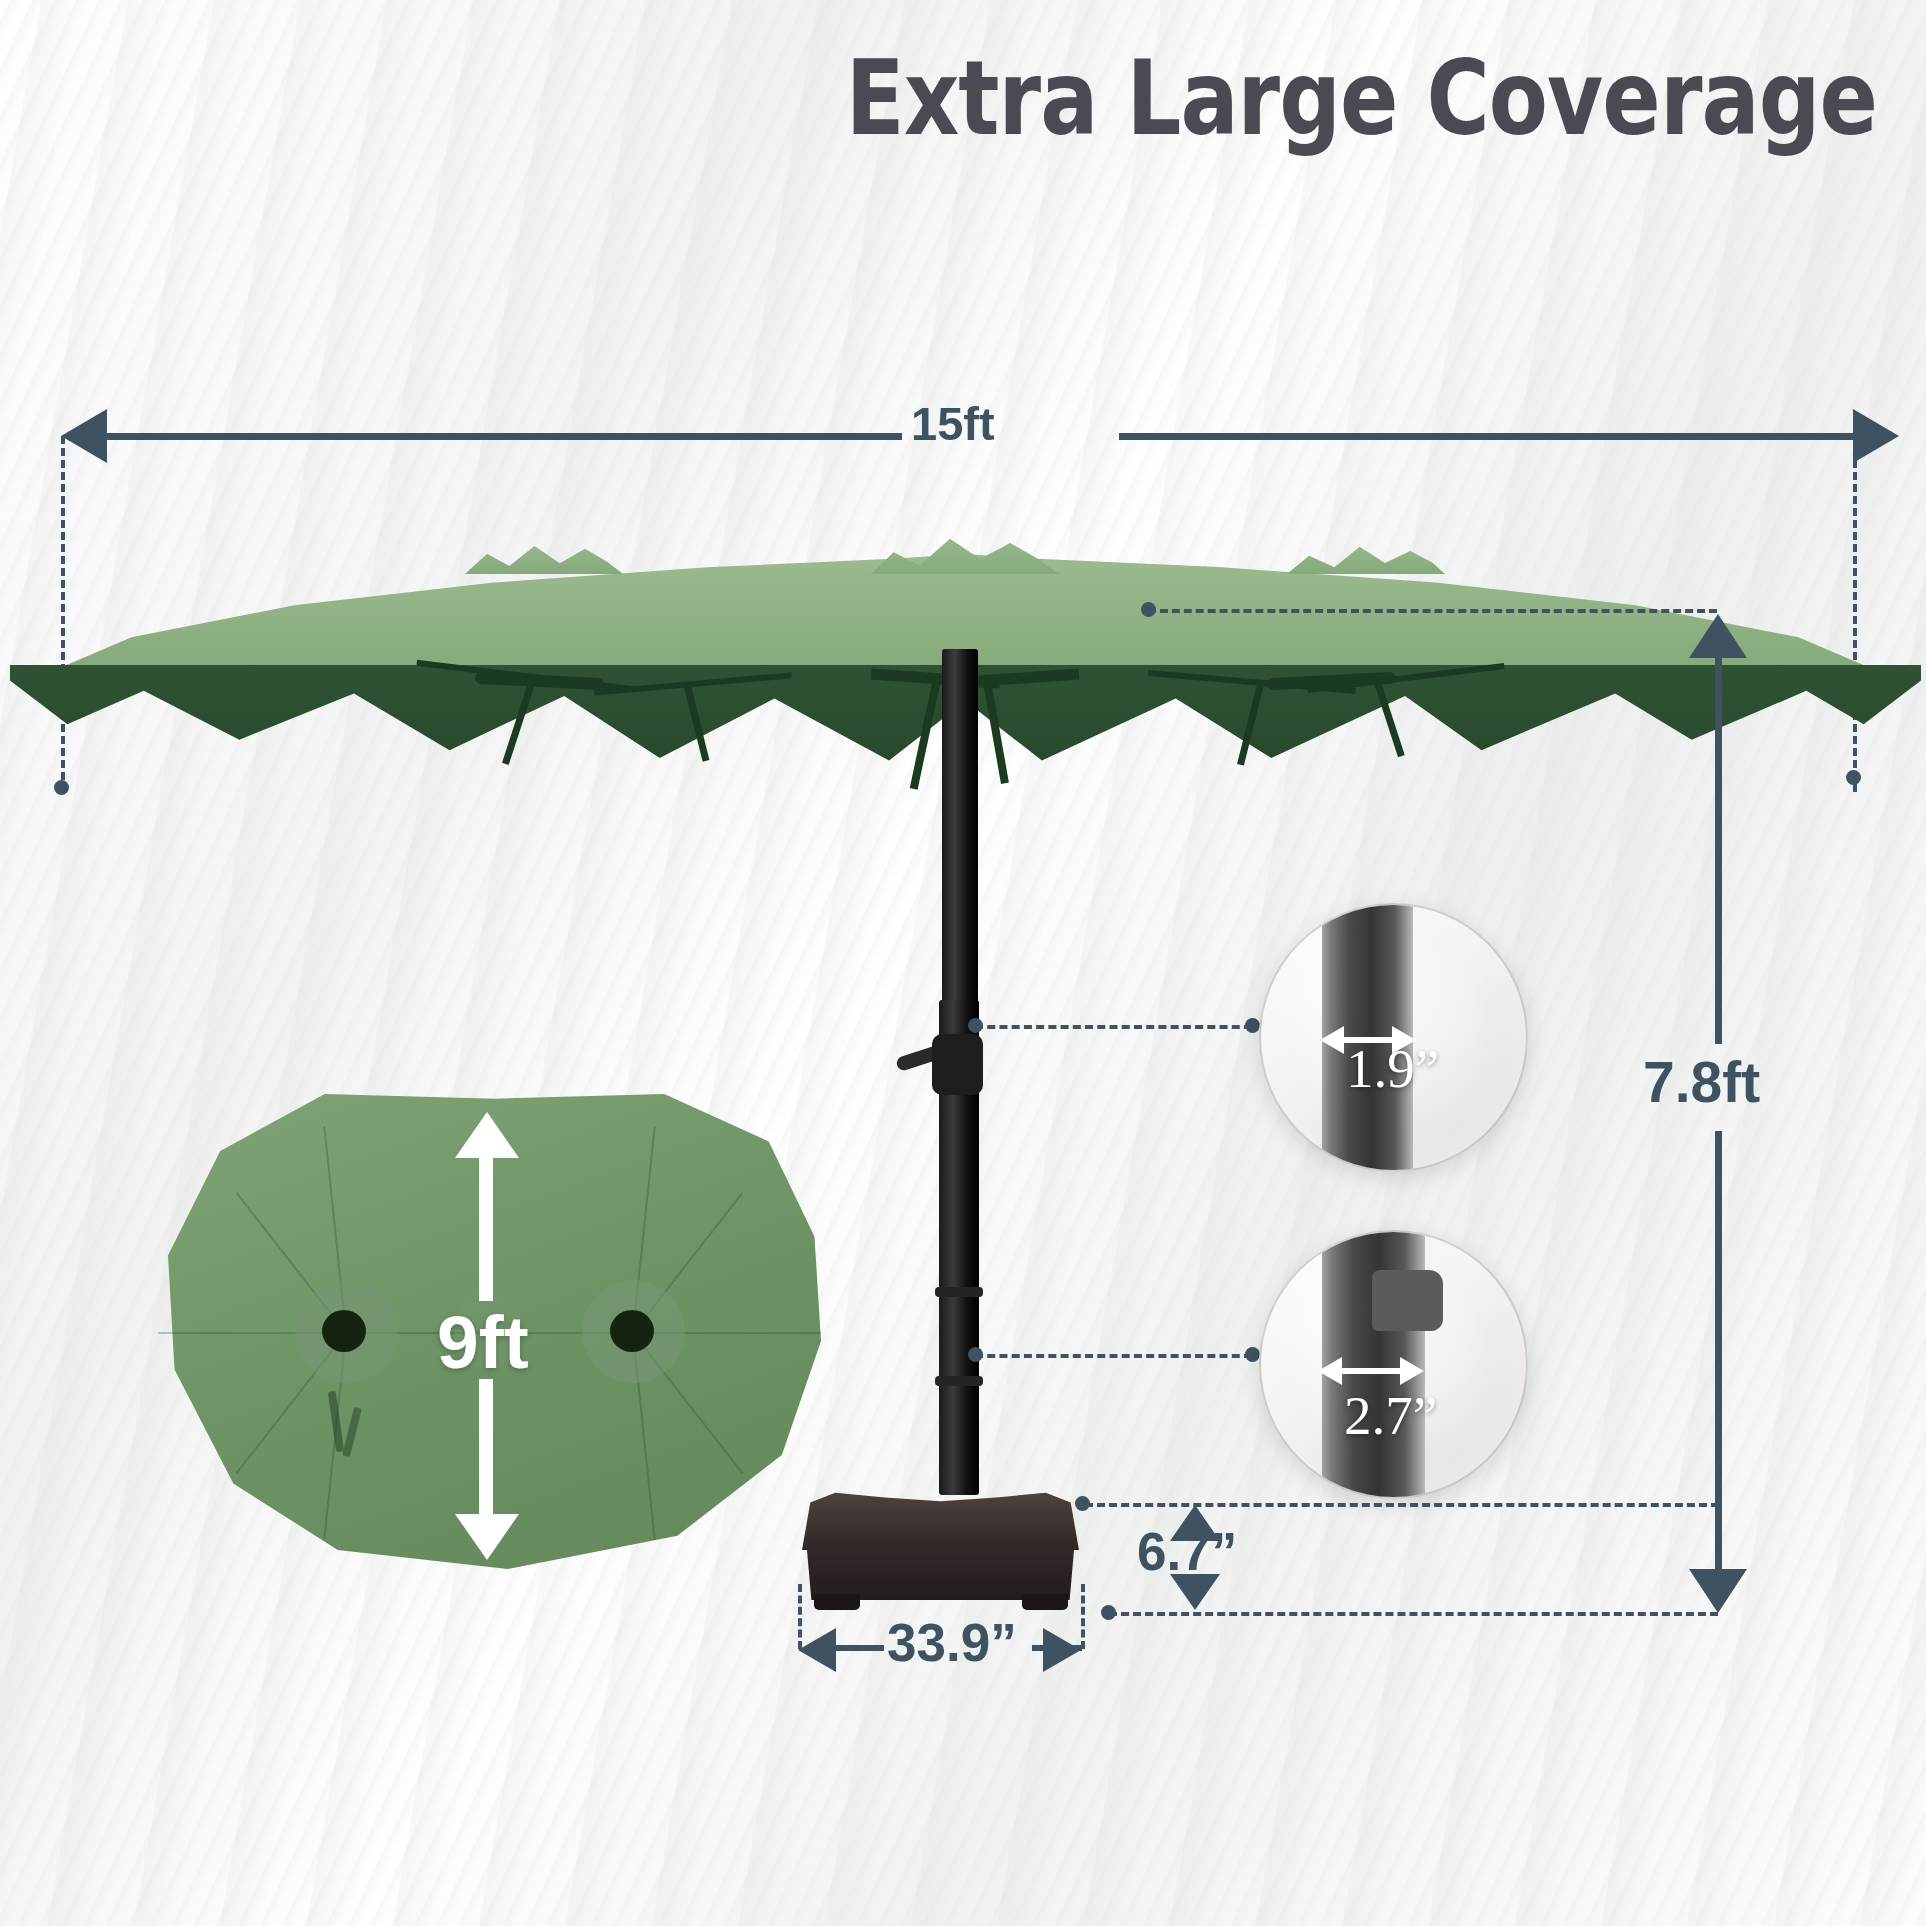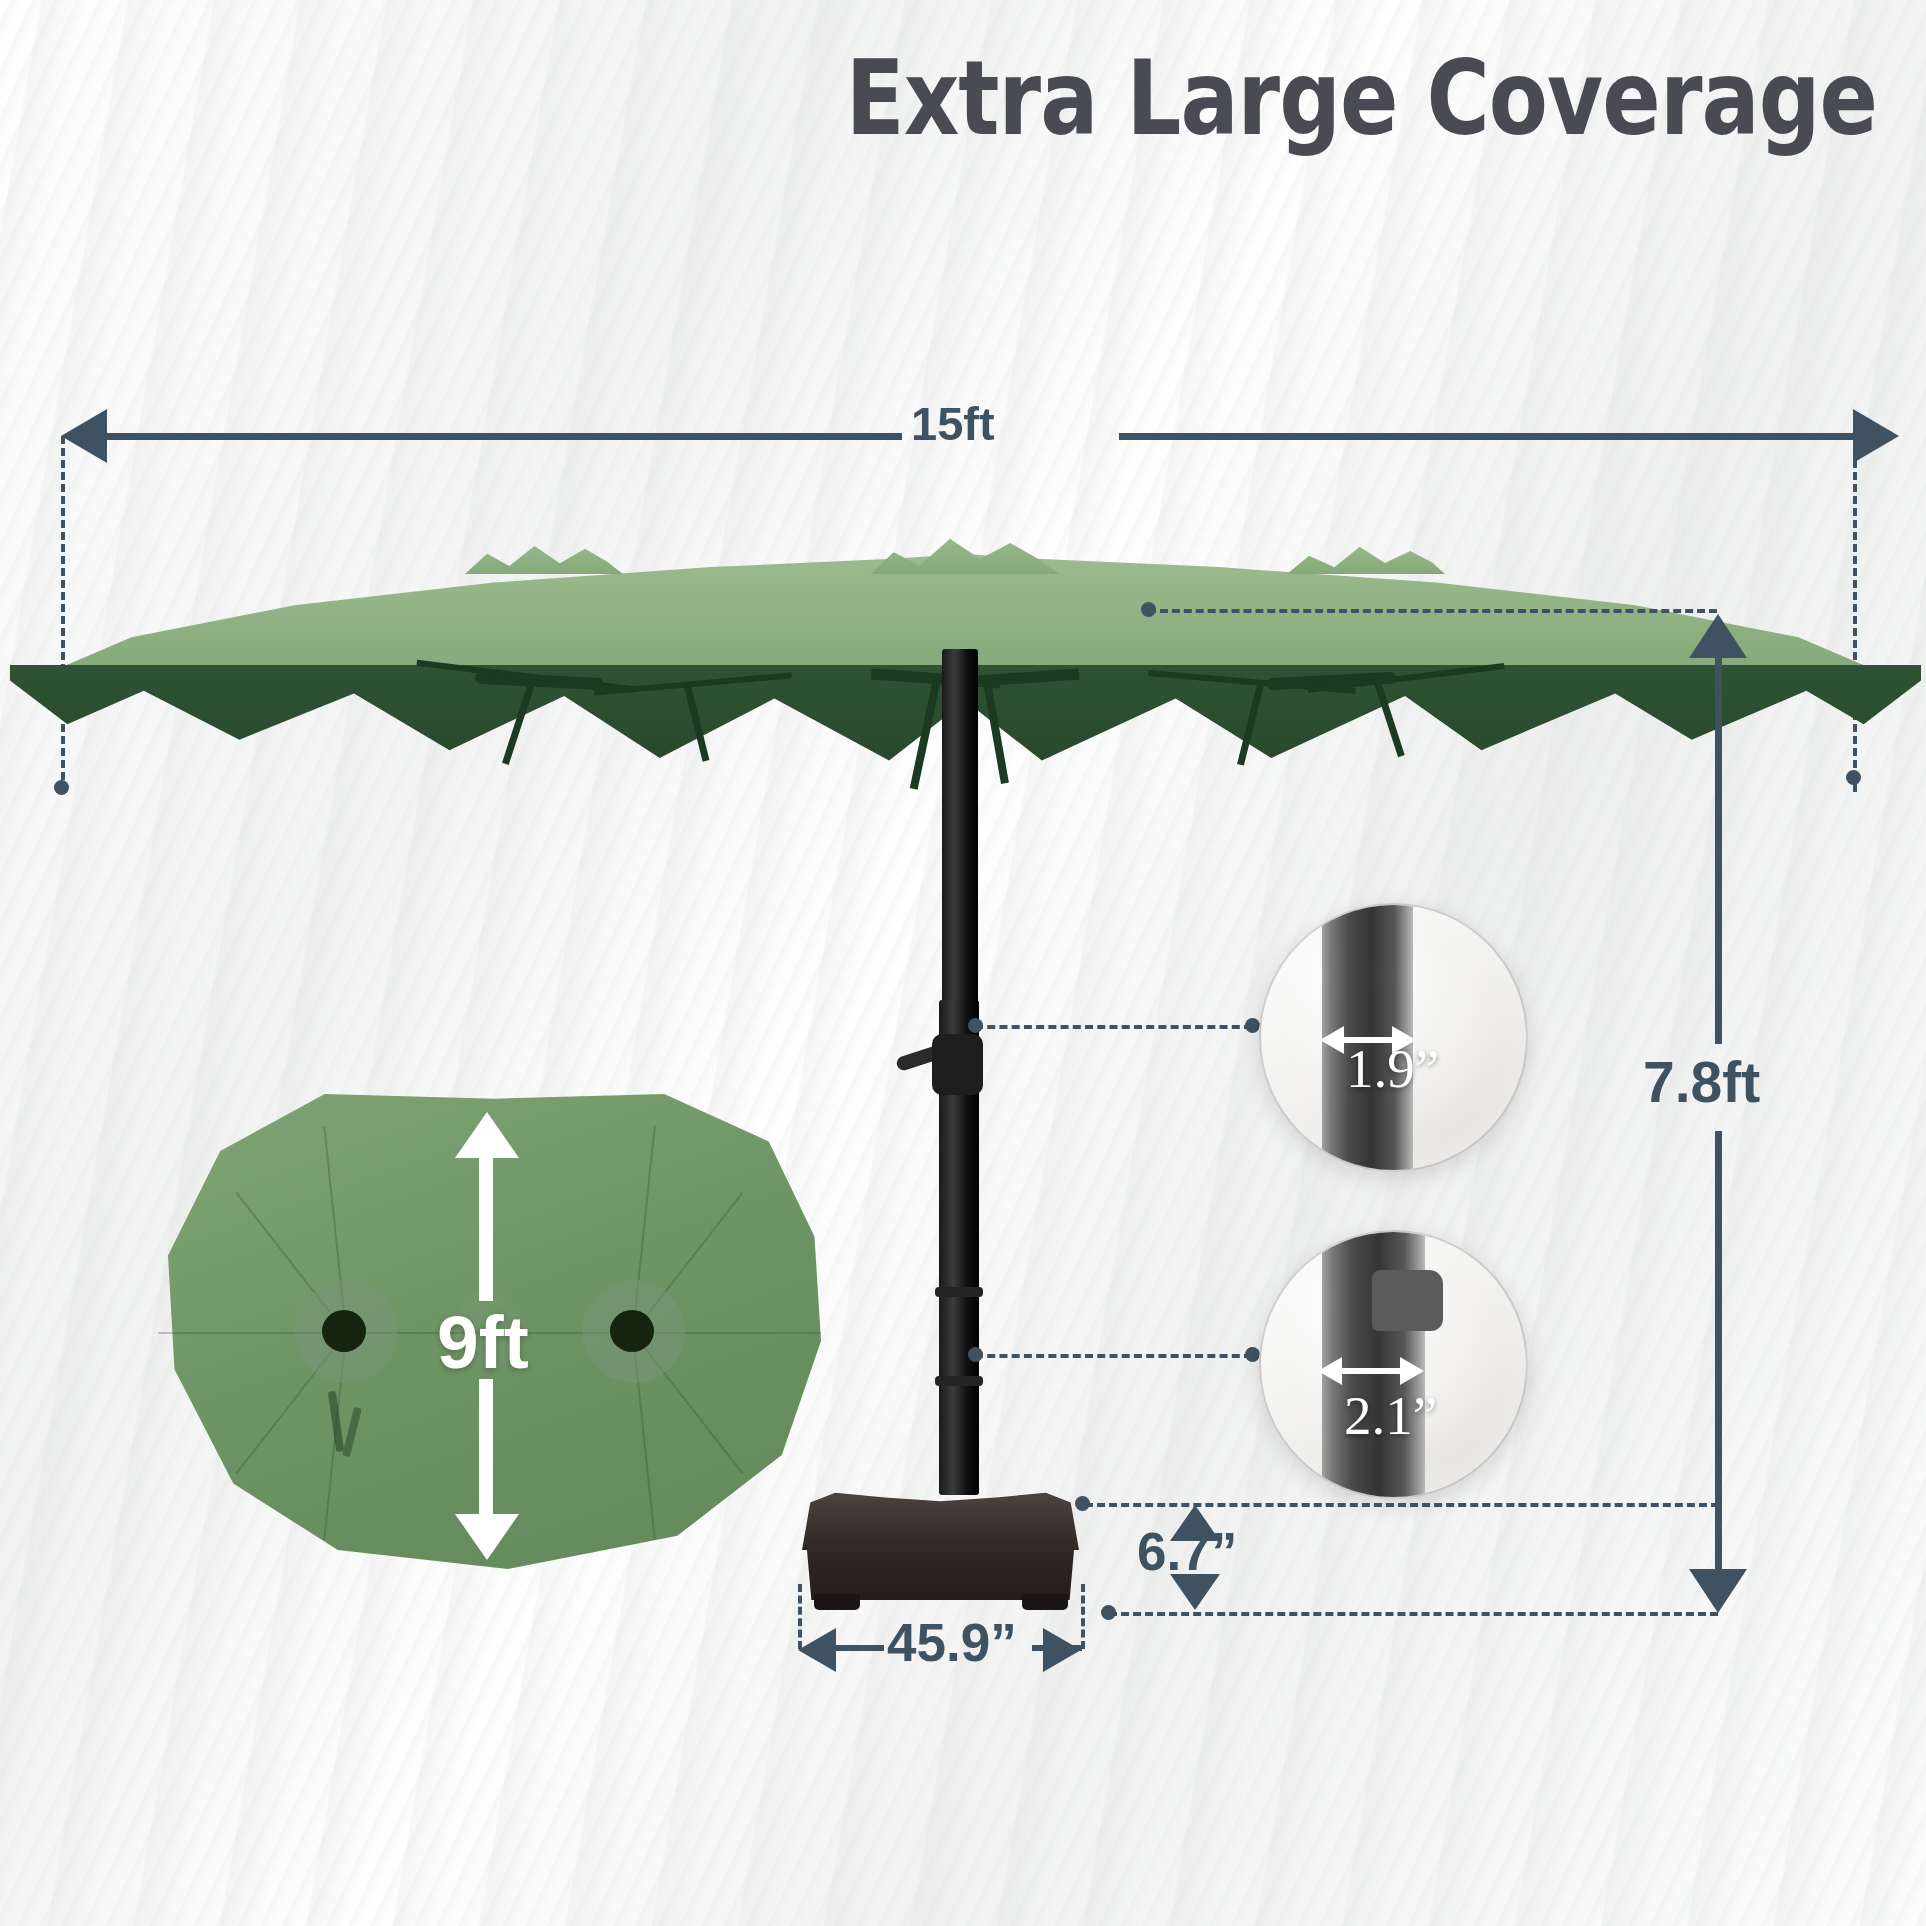--- a/index.html
+++ b/index.html
@@ -249,34 +249,34 @@
   <div class="hdash" style="left:975px;top:1354px;width:277px;"></div>
   <div class="dotend" style="left:968px;top:1347px;"></div>
   <div class="dotend" style="left:1245px;top:1347px;"></div>
 
   <div class="mag" style="left:1259px;top:1230px;width:265px;height:265px;">
     <div class="mag-pole" style="left:61px;width:103px;"></div>
     <div class="knob" style="left:111px;top:38px;width:71px;height:61px;"></div>
     <div class="mag-ah mag-ah-l" style="left:57px;top:125px;"></div>
     <div class="mag-arrow" style="left:79px;top:136px;width:61px;"></div>
     <div class="mag-ah mag-ah-r" style="left:139px;top:125px;"></div>
-    <div class="mag-label" style="left:83px;top:152px;">2.1”</div>
+    <div class="mag-label" style="left:83px;top:152px;">2.7”</div>
   </div>
 
   <div class="hdash" style="left:1085px;top:1503px;width:634px;"></div>
   <div class="dotend" style="left:1075px;top:1496px;"></div>
   <div class="dotend" style="left:1101px;top:1605px;"></div>
 
   <div class="ah ah-up-s" style="left:1170px;top:1505px;"></div>
   <div class="dimlabel" style="left:1137px;top:1521px;font-size:53px;">6.7”</div>
   <div class="ah ah-down-s" style="left:1170px;top:1574px;"></div>
 
   <div class="vdash" style="left:798px;top:1584px;height:65px;"></div>
   <div class="vdash" style="left:1081px;top:1584px;height:65px;"></div>
 
   <div class="ah ah-left-s" style="left:798px;top:1628px;"></div>
   <div class="mline-h" style="left:834px;top:1645px;width:50px;height:6px;"></div>
-  <div class="dimlabel" style="left:887px;top:1612px;font-size:53px;">45.9”</div>
+  <div class="dimlabel" style="left:887px;top:1612px;font-size:53px;">33.9”</div>
   <div class="mline-h" style="left:1032px;top:1645px;width:50px;height:6px;"></div>
   <div class="ah ah-right-s" style="left:1043px;top:1628px;"></div>
 
 </div>
 
 
 </body></html>

